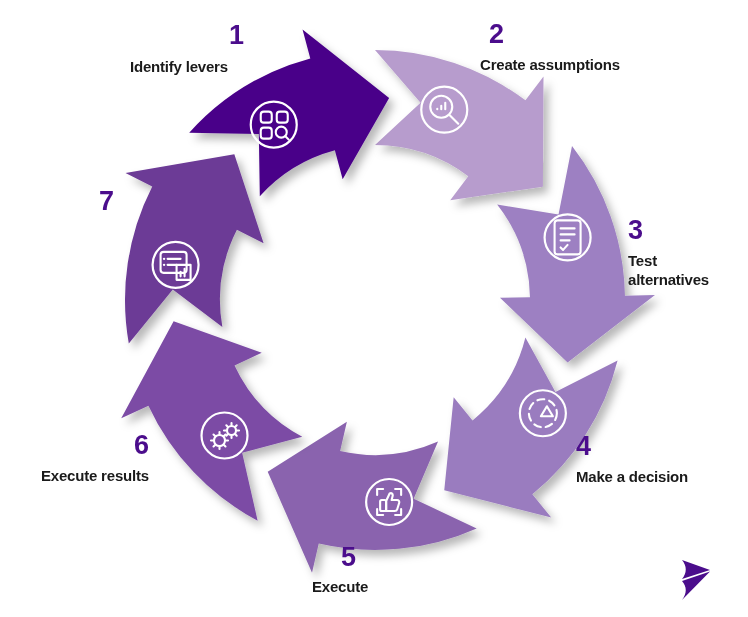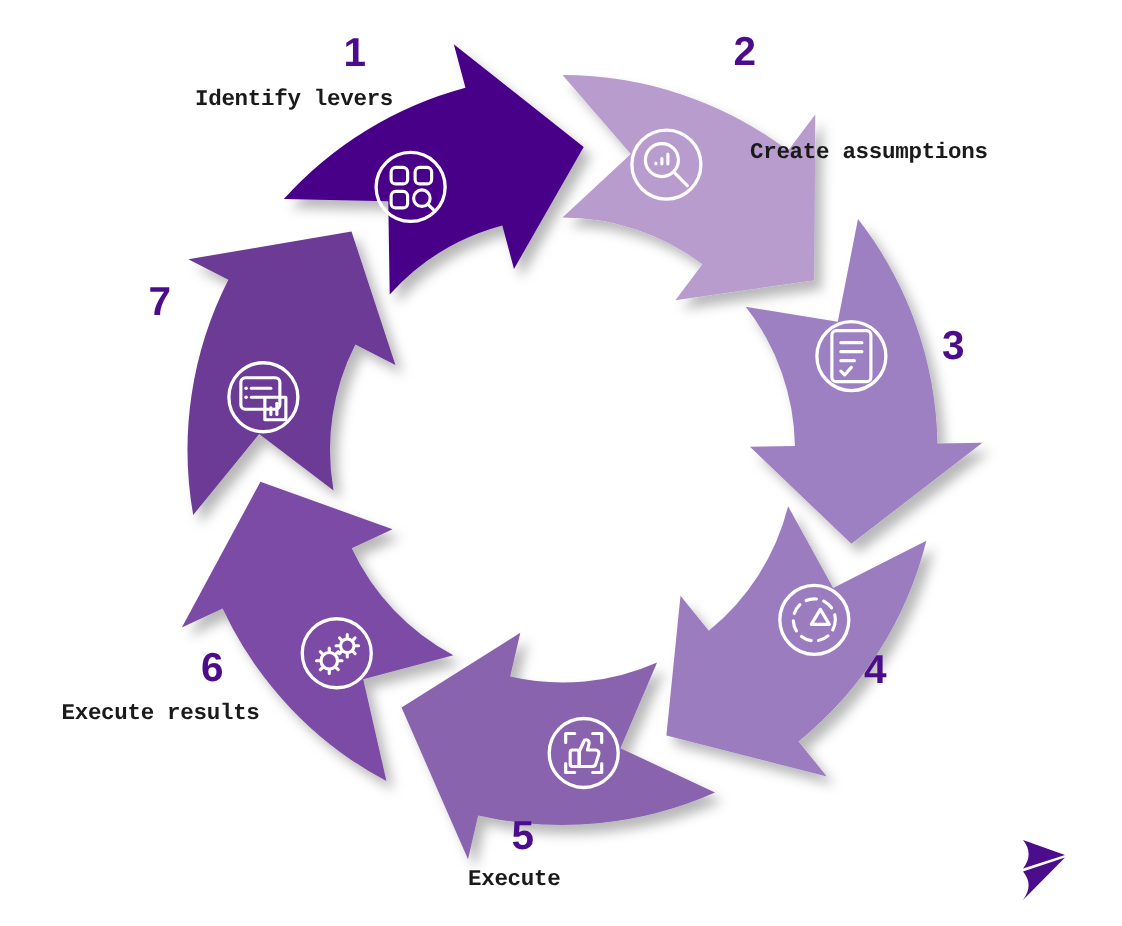--- a/index.html
+++ b/index.html
@@ -29,33 +29,32 @@
     display: block;
   }
   .label {
     position: absolute;
     color: #1a1a1a;
     font-size: 15px;
     font-weight: bold;
     line-height: 1.25;
     letter-spacing: -0.2px;
     white-space: pre-line;
-    font-family: Liberation Mono, monospace;
   }
   .num {
     position: absolute;
     color: #4b0d8c;
     font-size: 27px;
     font-weight: bold;
     line-height: 1;
   }
   .lbl-1 { left: 130px; top: 58px; }
   .num-1 { left: 229px; top: 22px; }
 
-  .lbl-2 { left: 500px; top: 56px; margin-top: 37px; }
+  .lbl-2 { left: 480px; top: 56px; }
   .num-2 { left: 489px; top: 21px; }
 
   .lbl-3 { left: 628px; top: 252px; text-align: left; }
   .num-3 { left: 628px; top: 217px; }
 
   .lbl-4 { left: 576px; top: 468px; }
   .num-4 { left: 576px; top: 433px; }
 
   .lbl-5 { left: 312px; top: 578px; }
   .num-5 { left: 341px; top: 544px; }
@@ -154,22 +153,25 @@
       </g>
   </svg>
 
   <div class="num num-1">1</div>
   <div class="label lbl-1">Identify levers</div>
 
   <div class="num num-2">2</div>
   <div class="label lbl-2">Create assumptions</div>
 
   <div class="num num-3">3</div>
+  <div class="label lbl-3">Test
+alternatives</div>
 
   <div class="num num-4">4</div>
+  <div class="label lbl-4">Make a decision</div>
 
   <div class="num num-5">5</div>
   <div class="label lbl-5">Execute</div>
 
   <div class="num num-6">6</div>
   <div class="label lbl-6">Execute results</div>
 
   <div class="num num-7">7</div>
 
   <svg class="logo" viewBox="0 0 44 48">

